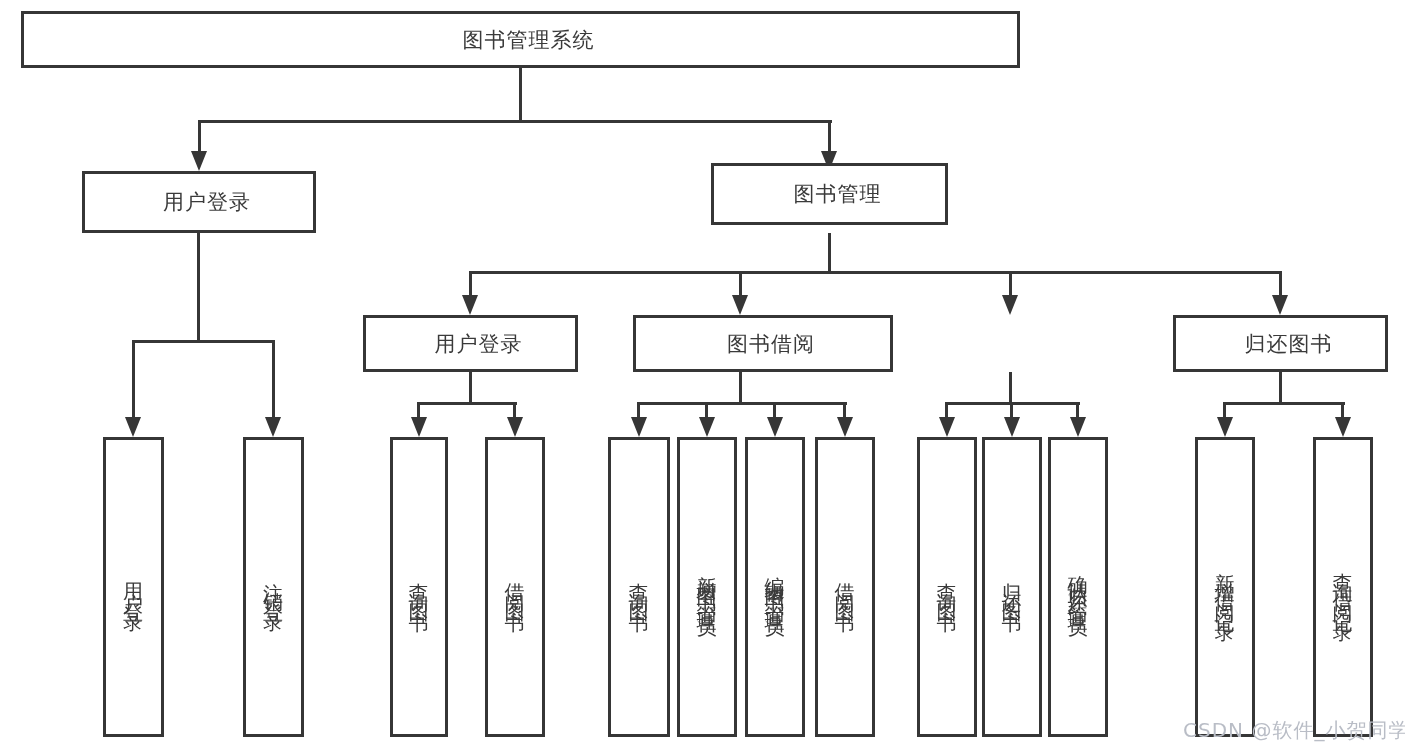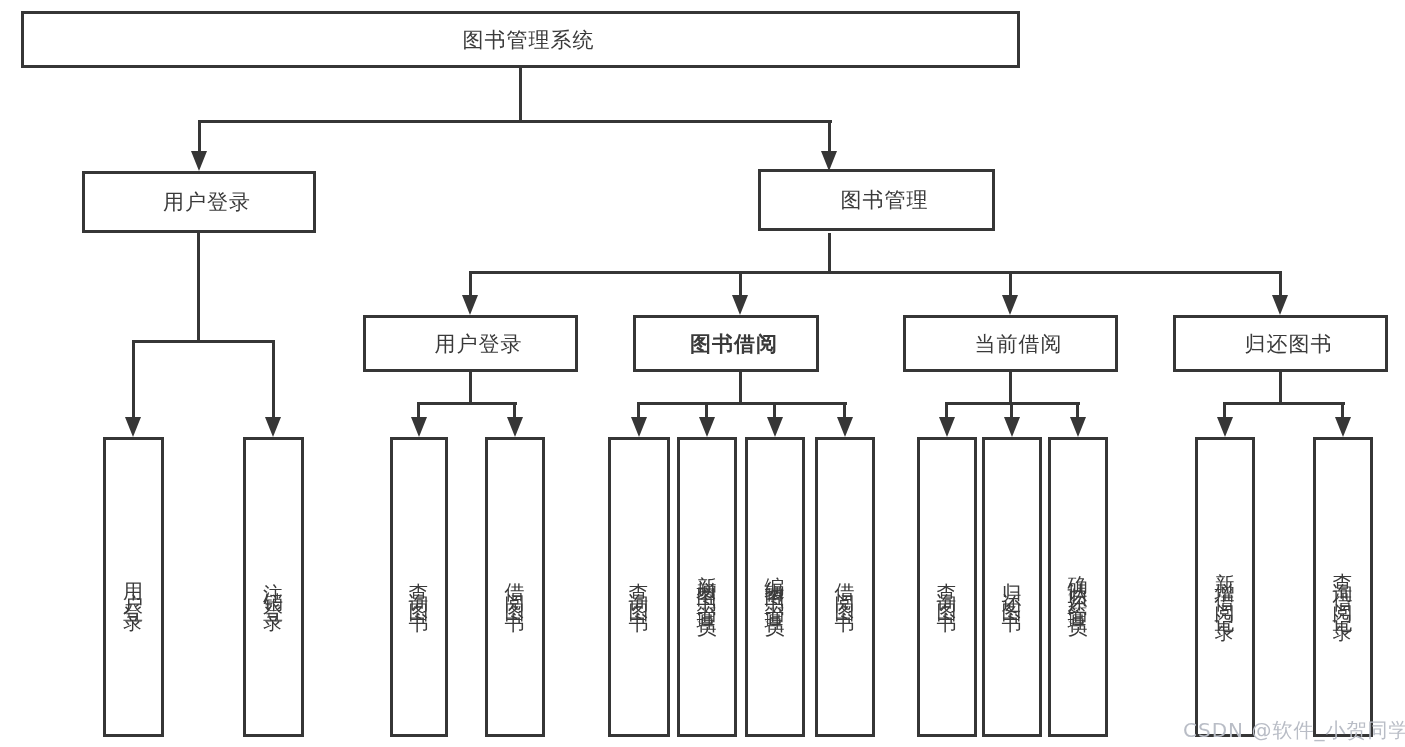--- a/index.html
+++ b/index.html
@@ -55,21 +55,21 @@
   <div class="vline" style="left:519px;top:66px;height:54px;"></div>
   <div class="hline" style="left:198px;top:120px;width:634px;"></div>
   <div class="vline" style="left:198px;top:120px;height:34px;"></div>
   <div class="arrow" style="left:191px;top:151px;"></div>
   <div class="vline" style="left:828px;top:120px;height:34px;"></div>
   <div class="arrow" style="left:821px;top:151px;"></div>
 
   <div class="hbox" style="left:82px;top:171px;width:234px;height:62px;">
     <span>用户登录</span>
   </div>
-  <div class="hbox" style="left:711px;top:169px;width:237px;height:62px;margin-left:47px;">
+  <div class="hbox" style="left:711px;top:163px;width:237px;height:62px;">
     <span>图书管理</span>
   </div>
 
   <div class="vline" style="left:197px;top:233px;height:107px;"></div>
   <div class="hline" style="left:132px;top:340px;width:143px;"></div>
   <div class="vline" style="left:132px;top:340px;height:78px;"></div>
   <div class="arrow" style="left:125px;top:417px;"></div>
   <div class="vline" style="left:272px;top:340px;height:78px;"></div>
   <div class="arrow" style="left:265px;top:417px;"></div>
 
@@ -80,25 +80,22 @@
   <div class="vline" style="left:739px;top:271px;height:26px;"></div>
   <div class="arrow" style="left:732px;top:295px;"></div>
   <div class="vline" style="left:1009px;top:271px;height:26px;"></div>
   <div class="arrow" style="left:1002px;top:295px;"></div>
   <div class="vline" style="left:1279px;top:271px;height:26px;"></div>
   <div class="arrow" style="left:1272px;top:295px;"></div>
 
   <div class="hbox" style="left:363px;top:315px;width:215px;height:57px;">
     <span>用户登录</span>
   </div>
-  <div class="hbox" style="left:633px;top:315px;width:186px;height:57px;font-weight:bold;">
+  <div class="hbox" style="left:633px;top:315px;width:260px;height:57px;">
     <span>图书借阅</span>
-  </div>
-  <div class="hbox" style="left:903px;top:315px;width:215px;height:57px;">
-    <span>当前借阅</span>
   </div>
   <div class="hbox" style="left:1173px;top:315px;width:215px;height:57px;">
     <span>归还图书</span>
   </div>
 
   <div class="vline" style="left:469px;top:372px;height:33px;"></div>
   <div class="hline" style="left:417px;top:402px;width:100px;"></div>
   <div class="vline" style="left:417px;top:402px;height:15px;"></div>
   <div class="arrow" style="left:411px;top:417px;"></div>
   <div class="vline" style="left:513px;top:402px;height:15px;"></div>

